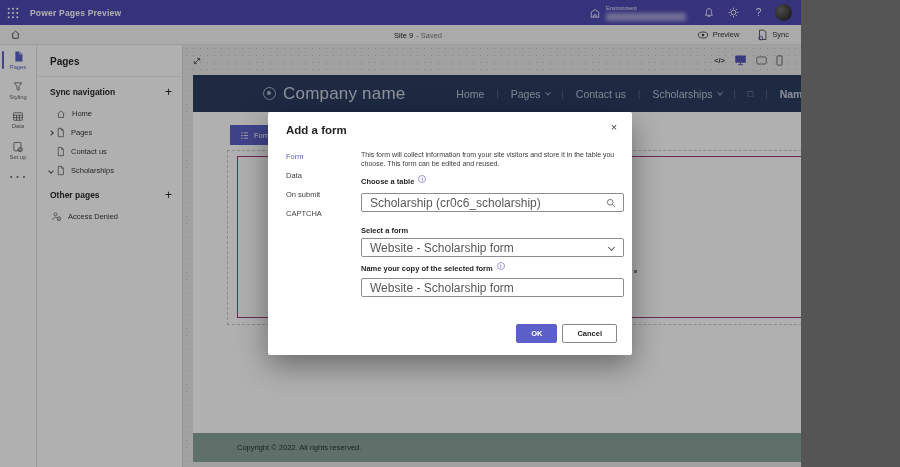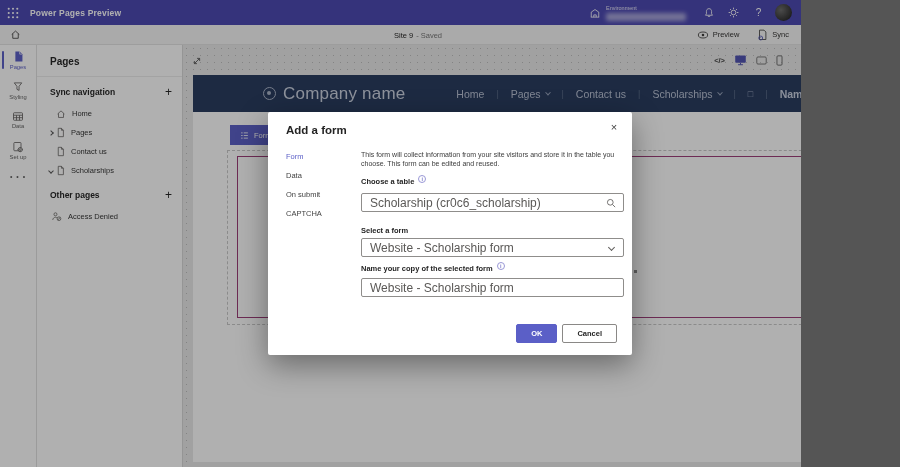--- a/index.html
+++ b/index.html
@@ -393,20 +393,23 @@
                 <path d="M1.5 2.5h2 M5 2.5h5.5 M1.5 6h2 M5 6h5.5 M1.5 9.5h2 M5 9.5h5.5"></path>
               </g>
           </svg>
           <span>Form</span>
         </div>
         <div class="dashed-sel"></div>
         <div class="form-outline"></div>
         <div class="artifact"></div>
       </div>
 
+      <div class="site-footer">
+        <span class="footer-text">Copyright © 2022. All rights reserved.</span>
+      </div>
 
       <div class="page-scrollbar">
           <div class="thumb"></div>
         </div>
     </div>
   </main>
 
   <div class="overlay"></div>
 
   <section class="modal">

